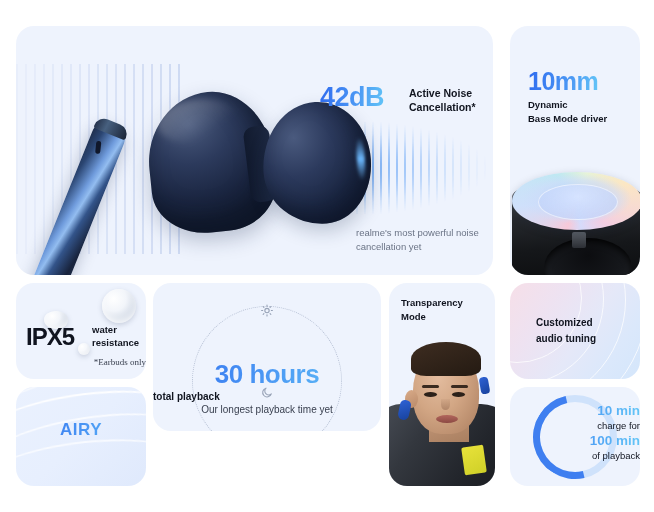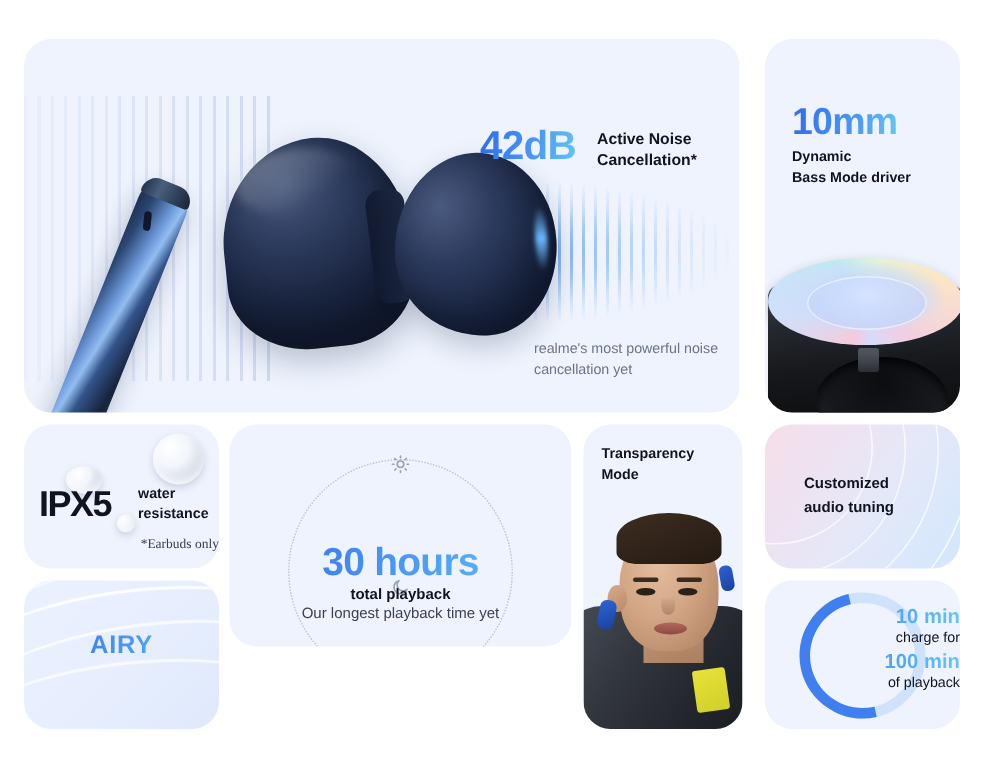--- a/index.html
+++ b/index.html
@@ -82,21 +82,21 @@
     background:radial-gradient(ellipse 80% 75% at 30% 28%, #4a5a7e 0%, #2c3a5d 42%, #1b2743 80%, #16203a 100%);
     box-shadow:inset -8px -10px 22px rgba(8,14,28,.5), 0 8px 18px rgba(25,40,75,.22);
     transform:rotate(-4deg);
   }
   .bud-tip:after{
     content:""; position:absolute; right:6px; top:38px; width:8px; height:44px;
     border-radius:50%;
     background:linear-gradient(180deg,rgba(90,175,255,0),#6cb9ff,rgba(90,175,255,0));
     filter:blur(1.5px);
   }
-  .anc-headline{ position:absolute; left:304px; top:58px; display:flex; align-items:flex-start; gap:14px; }
+  .anc-headline{ position:absolute; left:304px; top:58px; display:flex; align-items:flex-start; gap:25px; }
   .anc-big{
     font-size:27px; font-weight:bold; letter-spacing:-.5px; line-height:1;
     background:linear-gradient(100deg,#2f6bef 0%,#4a96f4 55%,#62c5f7 100%);
     -webkit-background-clip:text; background-clip:text; color:transparent;
   }
   .anc-sub{ font-size:10.5px; font-weight:bold; color:#10141f; line-height:1.35; padding-top:2px; }
   .anc-note{ position:absolute; left:340px; top:200px; font-size:9.5px; color:#6b7486; line-height:1.5; }
 
   
   #driver-card{ left:510px; top:26px; width:130px; height:249px; }
@@ -184,21 +184,21 @@
     border:1.5px dotted #b9c3d6;
   }
   .sun-icon{ position:absolute; left:50%; top:20px; transform:translateX(-50%); }
   .moon-icon{ position:absolute; left:50%; bottom:28px; transform:translateX(-50%); }
   .pb-big{
     position:absolute; left:0; right:0; top:76px; text-align:center;
     font-size:26px; font-weight:bold; letter-spacing:-.5px;
     background:linear-gradient(100deg,#2f6bef 0%,#4b98f4 50%,#63c6f7 100%);
     -webkit-background-clip:text; background-clip:text; color:transparent;
   }
-  .pb-sub{ position:absolute; left:0; right:0; top:108px; text-align:center; font-size:10px; font-weight:bold; color:#10141f; }
+  .pb-sub{ position:absolute; left:0; right:0; top:108px; text-align:left; font-size:10px; font-weight:bold; color:#10141f; }
   .pb-foot{ position:absolute; left:0; right:0; bottom:16px; text-align:center; font-size:10px; color:#3a4150; }
 
   
   #transparency-card{ left:389px; top:283px; width:106px; height:203px; }
   .tp-title{ position:absolute; left:12px; top:13px; font-size:9.5px; font-weight:bold; color:#10141f; line-height:1.45; z-index:3; }
   .person{ position:absolute; left:0; bottom:0; width:106px; height:148px; overflow:hidden; }
   .p-jacket{
     position:absolute; left:-14px; bottom:-14px; width:140px; height:96px;
     border-radius:26px 34px 0 0;
     background:linear-gradient(125deg,#4a4f58 0%,#33373e 32%,#22252b 66%,#17191d 100%);

